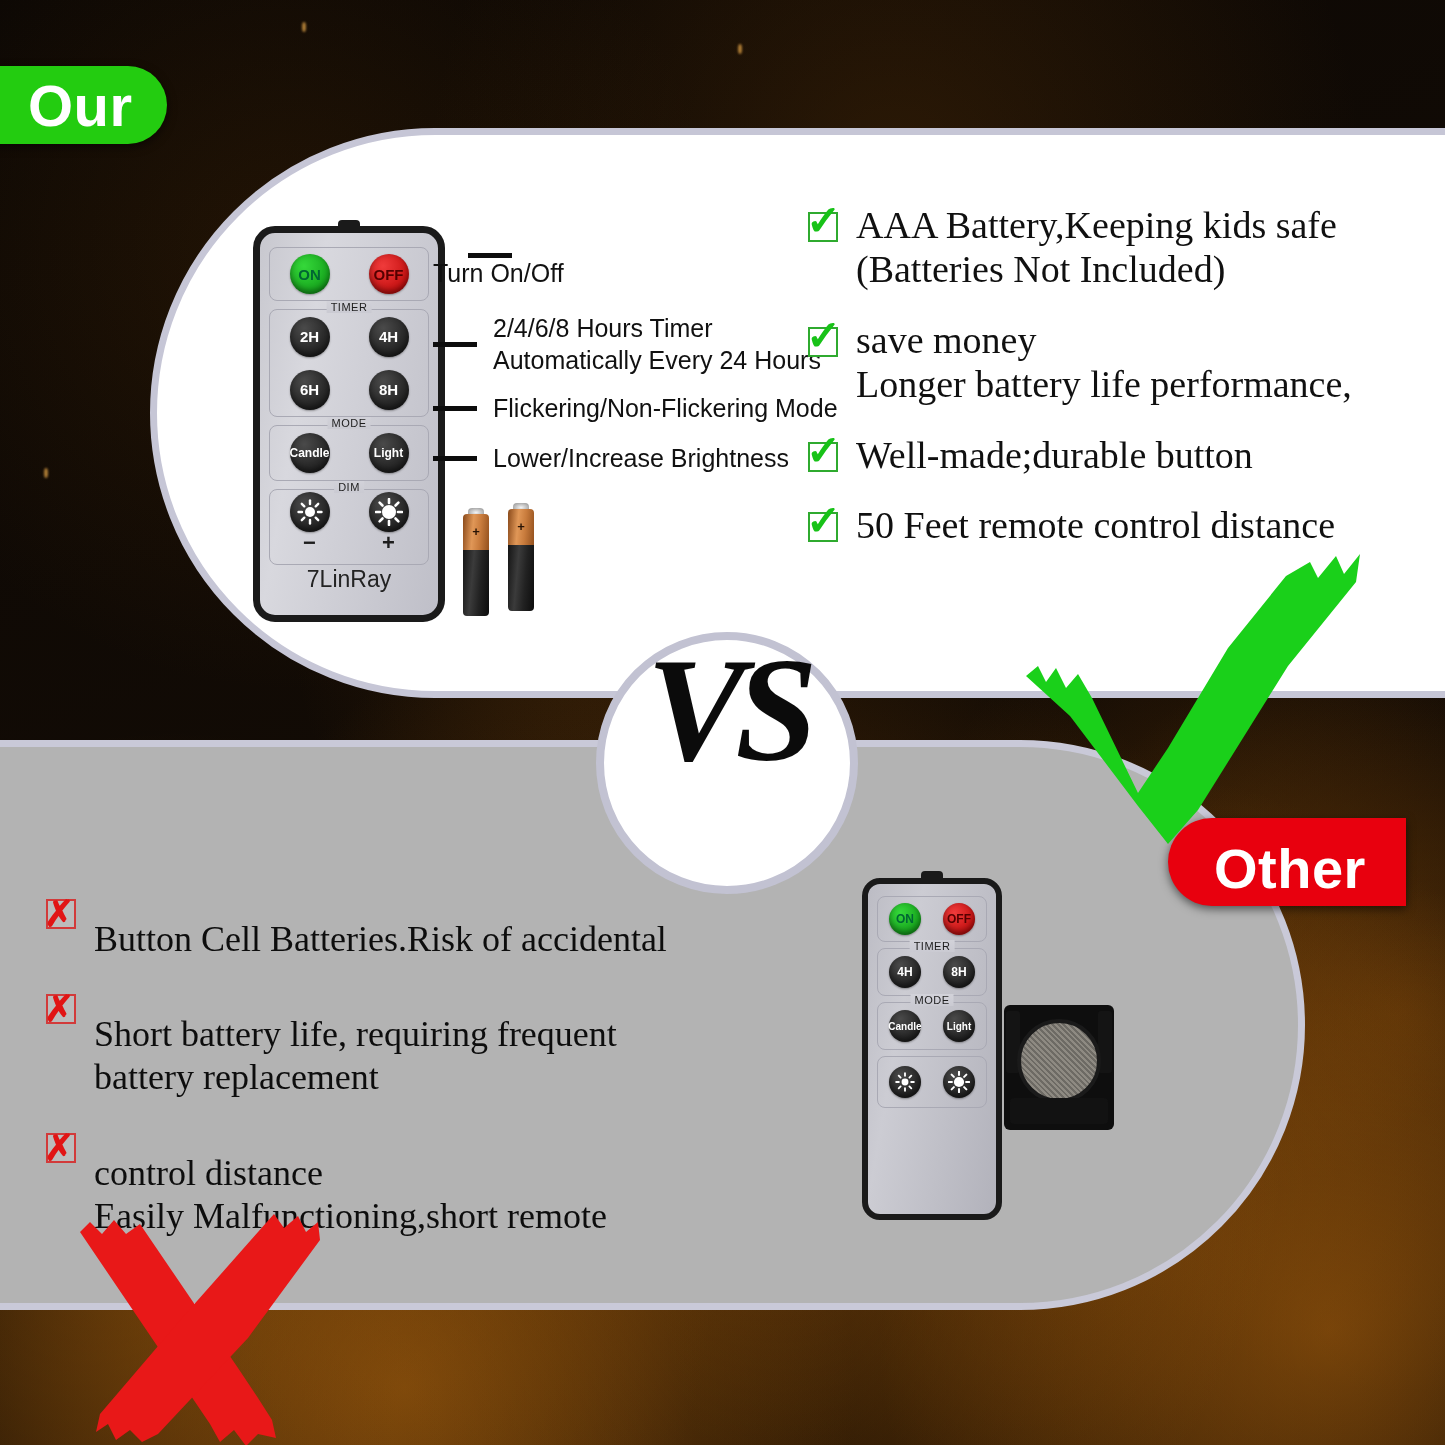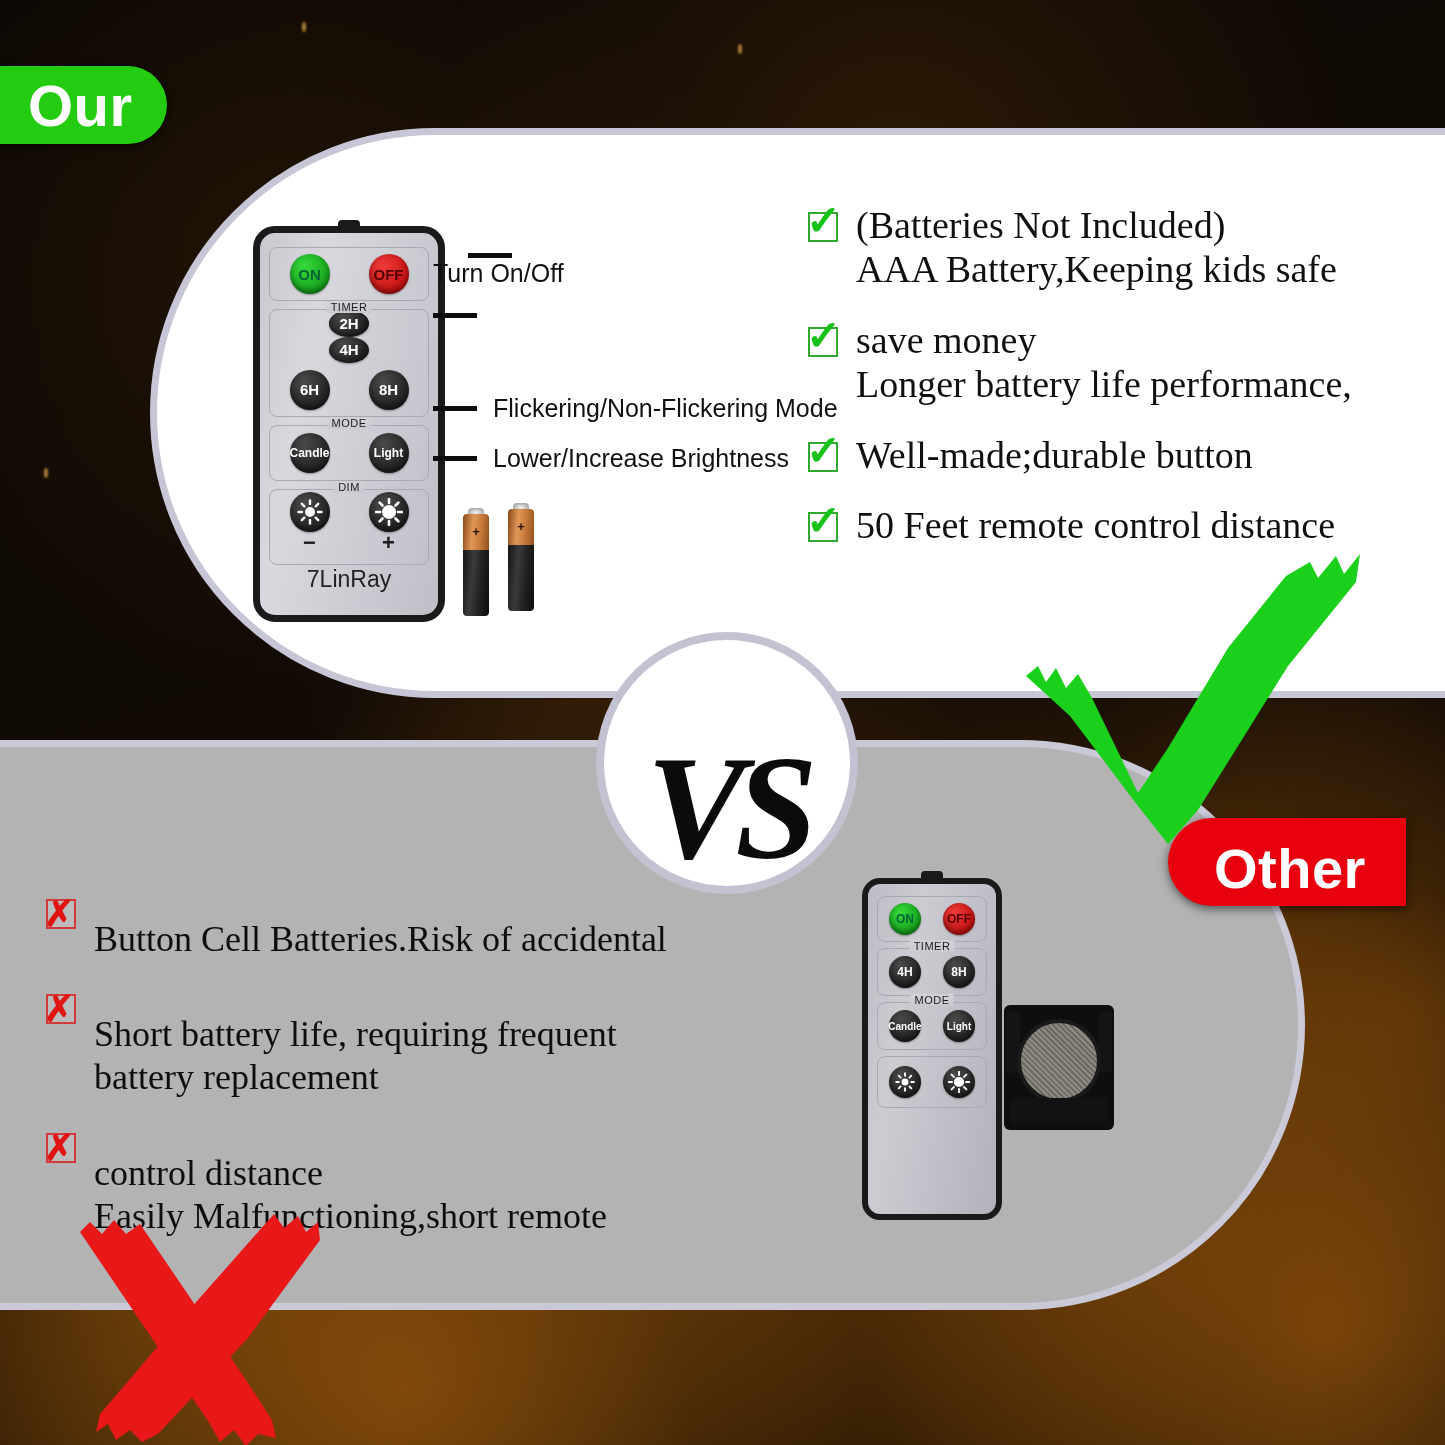--- a/index.html
+++ b/index.html
@@ -73,21 +73,21 @@
     font-size: 56px;
   }
 
   
   .vs-circle {
     position: absolute; left: 596px; top: 632px;
     width: 246px; height: 246px;
     background: #fff;
     border: 8px solid #c2c2d2;
     border-radius: 50%;
-    display: flex; align-items: flex-end; justify-content: center;
+    display: flex; align-items: flex-start; justify-content: center;
     z-index: 20;
   }
   .vs-text {
     font-family: "Liberation Serif", serif;
     font-size: 148px; font-weight: bold; font-style: italic;
     color: #0b0b0b; line-height: 1;
     letter-spacing: -10px;
     transform: translateY(-4px);
   }
 
@@ -213,21 +213,21 @@
 
       <div class="grp" style="top:14px; height:52px;">
         <div class="btn-row">
           <div class="rbtn rbtn-on">ON</div>
           <div class="rbtn rbtn-off">OFF</div>
         </div>
       </div>
 
       <div class="grp" style="top:76px; height:106px;">
         <div class="grp-label">TIMER</div>
-        <div class="btn-row" style="height:53px;flex-direction:column;">
+        <div class="btn-row" style="height:53px;">
           <div class="rbtn rbtn-dark">2H</div>
           <div class="rbtn rbtn-dark">4H</div>
         </div>
         <div class="btn-row" style="height:53px;">
           <div class="rbtn rbtn-dark">6H</div>
           <div class="rbtn rbtn-dark">8H</div>
         </div>
       </div>
 
       <div class="grp" style="top:192px; height:54px;">
@@ -297,20 +297,24 @@
     </div>
 
     <div class="callout" style="left:276px; top:118px;flex-direction:column;">
       <div class="dash"></div>
       <div class="ctext">
         <div>Turn On/Off</div>
       </div>
     </div>
     <div class="callout" style="left:276px; top:178px;">
       <div class="dash"></div>
+      <div class="ctext">
+        <div>2/4/6/8 Hours Timer</div>
+        <div>Automatically Every 24 Hours</div>
+      </div>
     </div>
     <div class="callout" style="left:276px; top:258px;">
       <div class="dash"></div>
       <div class="ctext">
         <div>Flickering/Non-Flickering Mode</div>
       </div>
     </div>
     <div class="callout" style="left:276px; top:308px;">
       <div class="dash"></div>
       <div class="ctext">
@@ -319,22 +323,22 @@
     </div>
   </div>
 
   <div class="flist">
     <div class="frow">
       <div class="box-ico">
         <div class="sq"></div>
           <div class="mark">✓</div>
       </div>
       <div class="ftext">
+        <div>AAA Battery,Keeping kids safe</div>
         <div>(Batteries Not Included)</div>
-        <div>AAA Battery,Keeping kids safe</div>
       </div>
     </div>
     <div class="frow">
       <div class="box-ico">
         <div class="sq"></div>
           <div class="mark">✓</div>
       </div>
       <div class="ftext">
         <div>save money</div>
         <div>Longer battery life performance,</div>

